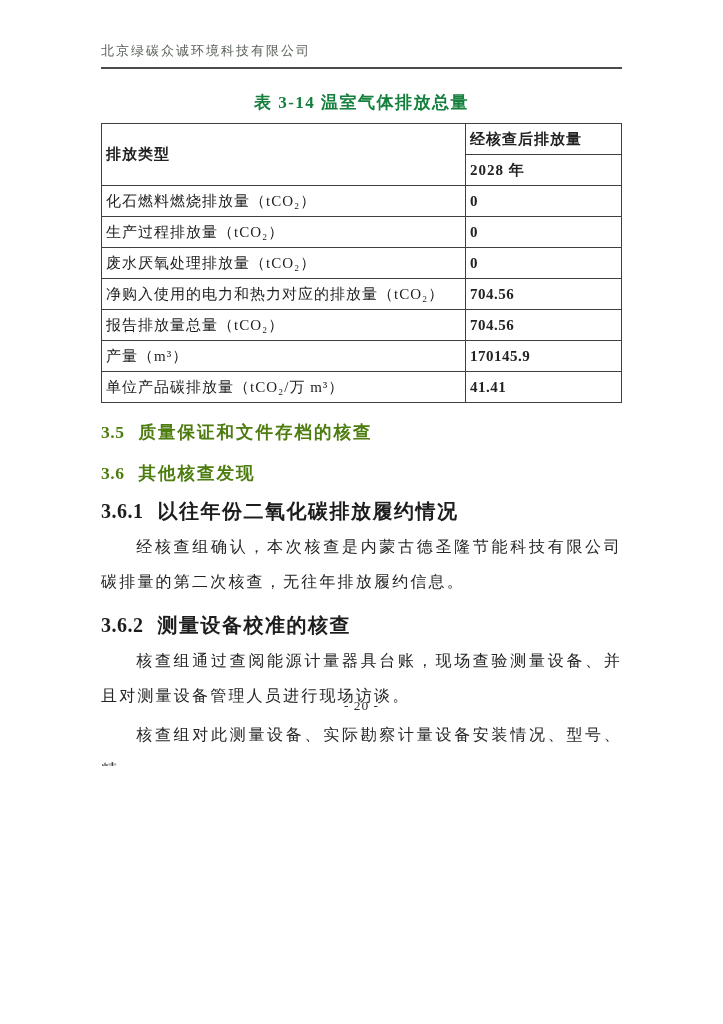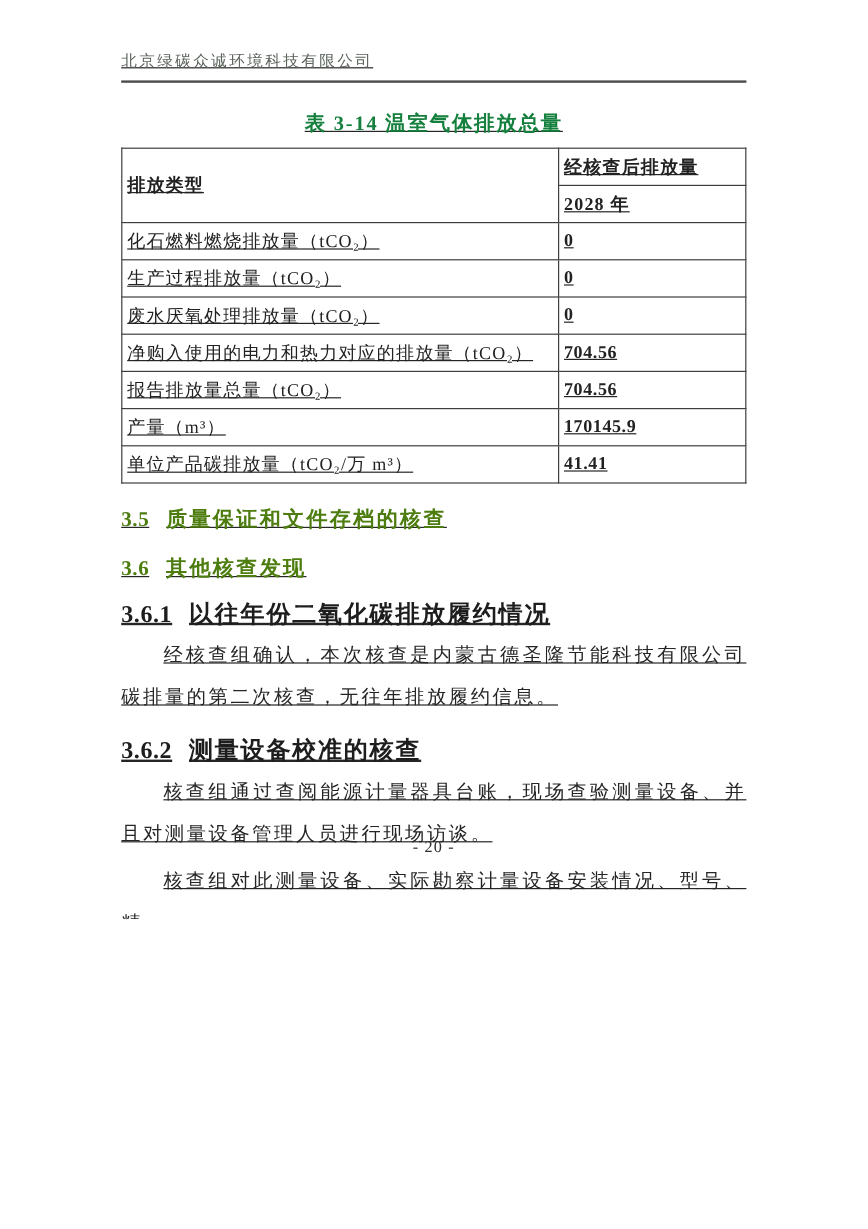--- a/index.html
+++ b/index.html
@@ -8,21 +8,20 @@
     font-family: "Liberation Serif", "DejaVu Serif", serif;
     color: #262626;
   }
   .page {
     position: relative;
     width: 723px;
     height: 766px;
     background: #ffffff;
     padding: 42px 101px 0 101px;
     overflow: hidden;
-    text-decoration: underline;
   }
   
   .page-header {
     display: flex;
     justify-content: space-between;
     align-items: flex-end;
     padding-bottom: 7px;
     border-bottom: 2px solid #4c4c4c;
     font-size: 13px;
   }

